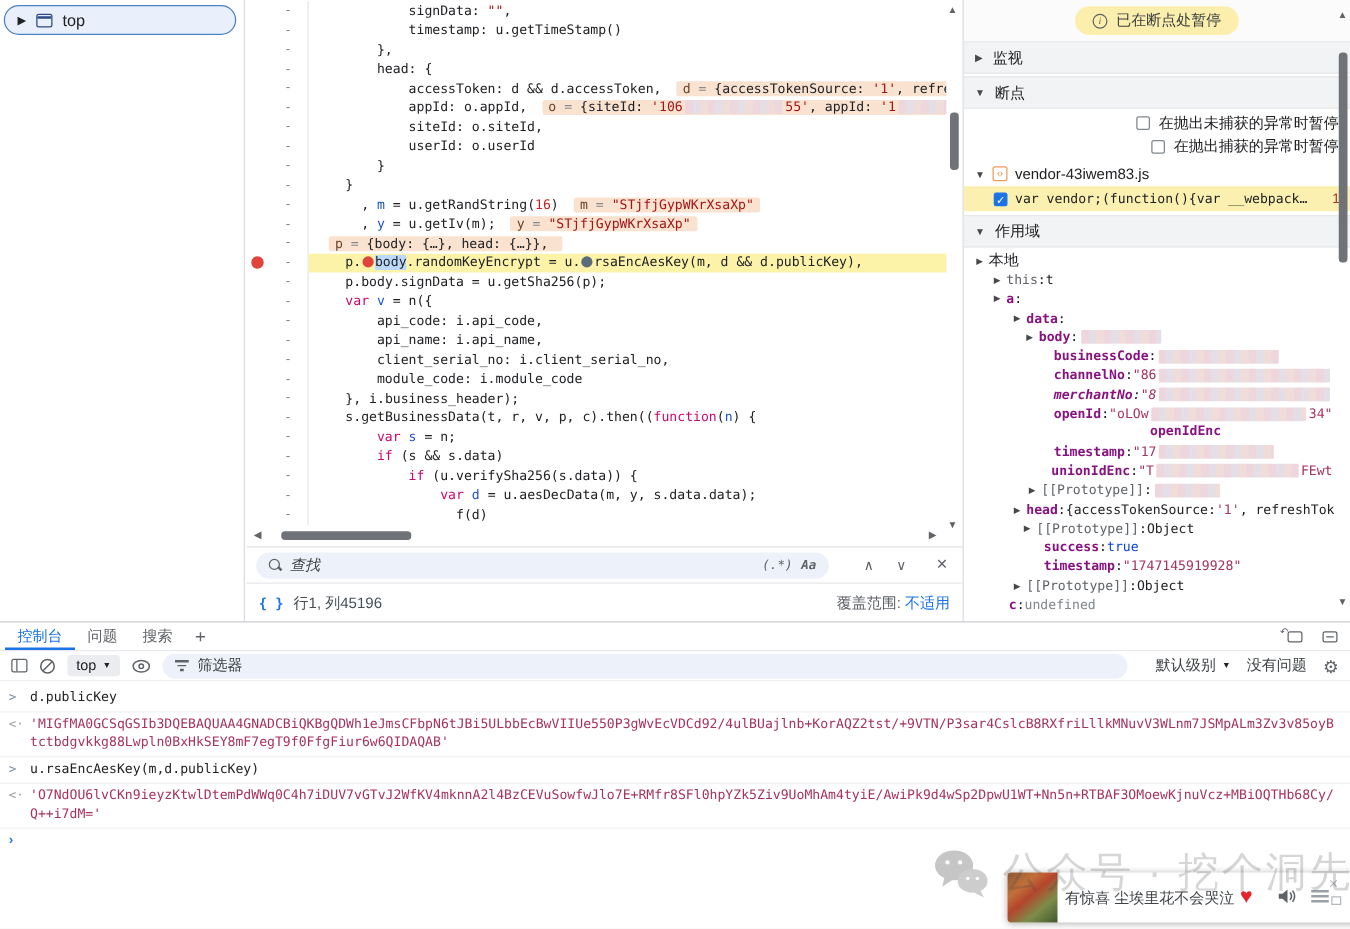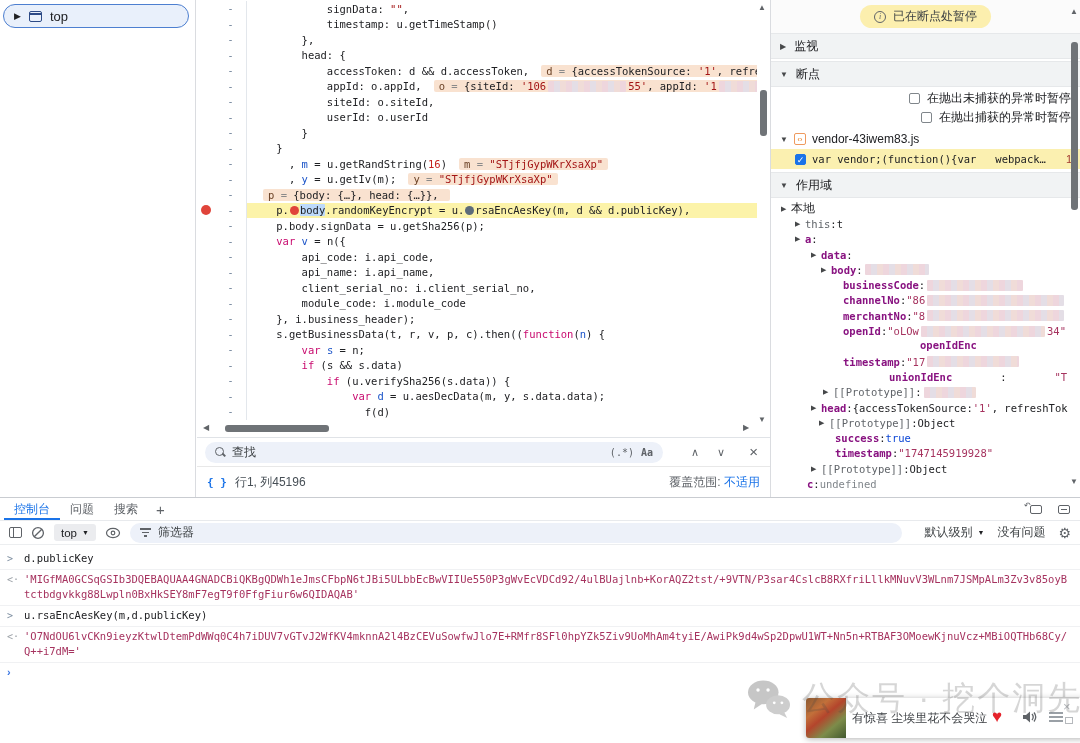--- a/index.html
+++ b/index.html
@@ -41,21 +41,21 @@
 
   
   .sarrow { position:absolute; font-size:8px; color:#606468; line-height:8px; }
   .vsb-thumb { position:absolute; right:3px; width:7px; background:#6f7377; border-radius:3px; }
   .hsb-thumb { position:absolute; height:7px; background:#6f7377; border-radius:3px; }
 
   
   .search-row { position:absolute; left:0; top:437px; width:573px; height:29px; border-top:1px solid #e0e3e7;
                 display:flex; align-items:center; padding:0 8px; gap:10px; background:#fff; }
   .search-pill { width:458px; height:21px; border-radius:11px; background:#edf1f9; display:flex; align-items:center;
-                 padding:0 10px; gap:7px; }
+                 padding:0 10px; gap:7px;font-style:italic; }
   .mag { width:10px; height:10px; position:relative; flex:none; }
   .mag::before{ content:""; position:absolute; left:0; top:0; width:7px; height:7px; border:1.4px solid #5f6368; border-radius:50%; }
   .mag::after{ content:""; position:absolute; left:7px; top:7px; width:4px; height:1.5px; background:#5f6368; transform:rotate(45deg); }
   .search-ph { color:#3c4043; font-size:12px; flex:1; }
   .tog { color:#5f6368; font-size:10px; font-family:"DejaVu Sans Mono",monospace; }
   .sbtn { color:#5f6368; font-size:11px; }
   .xbtn { color:#5f6368; font-size:15px; line-height:12px; }
   .status-row { position:absolute; left:0; top:466px; width:573px; height:31px; border-top:1px solid #e8e8e8;
                 display:flex; align-items:center; padding:0 10px; gap:8px; background:#fff; }
   .ppicon { color:#1a73e8; font-weight:bold; font-size:11px; font-family:"DejaVu Sans Mono",monospace; }
@@ -456,21 +456,21 @@
           <span class="vp">: </span>
           <span class="cz" style="width: 96px;"></span>
         </div>
         <div class="srow" style="padding-left: 62px;">
           <span class="sarr"></span>
           <span class="n-prop">channelNo</span>
           <span class="vp">: </span>
           <span class="vs">"86</span>
           <span class="cz" style="width: 150px;"></span>
         </div>
-        <div class="srow" style="padding-left: 62px;">
+        <div class="srow" style="padding-left: 62px; font-style: italic;">
           <span class="sarr"></span>
           <span class="n-prop">merchantNo</span>
           <span class="vp">: </span>
           <span class="vs">"8</span>
           <span class="cz" style="width: 168px;"></span>
         </div>
         <div class="srow" style="padding-left: 62px; text-align: right;">
           <span class="sarr"></span>
           <span class="n-prop">openId</span>
           <span class="vp">: </span>
@@ -486,21 +486,21 @@
           <span class="cz" style="width: 158px;"></span>
           <span class="vs">8eOm</span>
         </div>
         <div class="srow" style="padding-left: 62px;">
           <span class="sarr"></span>
           <span class="n-prop">timestamp</span>
           <span class="vp">: </span>
           <span class="vs">"17</span>
           <span class="cz" style="width: 92px;"></span>
         </div>
-        <div class="srow" style="padding-left: 60px; gap: 48px;">
+        <div class="srow" style="padding-left: 60px;">
           <span class="sarr"></span>
           <span class="n-prop">unionIdEnc</span>
           <span class="vp">: </span>
           <span class="vs">"T</span>
           <span class="cz" style="width: 166px;"></span>
           <span class="vs">FEwt</span>
         </div>
         <div class="srow" style="padding-left: 52px;">
           <span class="sarr">▶</span>
           <span class="n-dim">[[Prototype]]</span>

